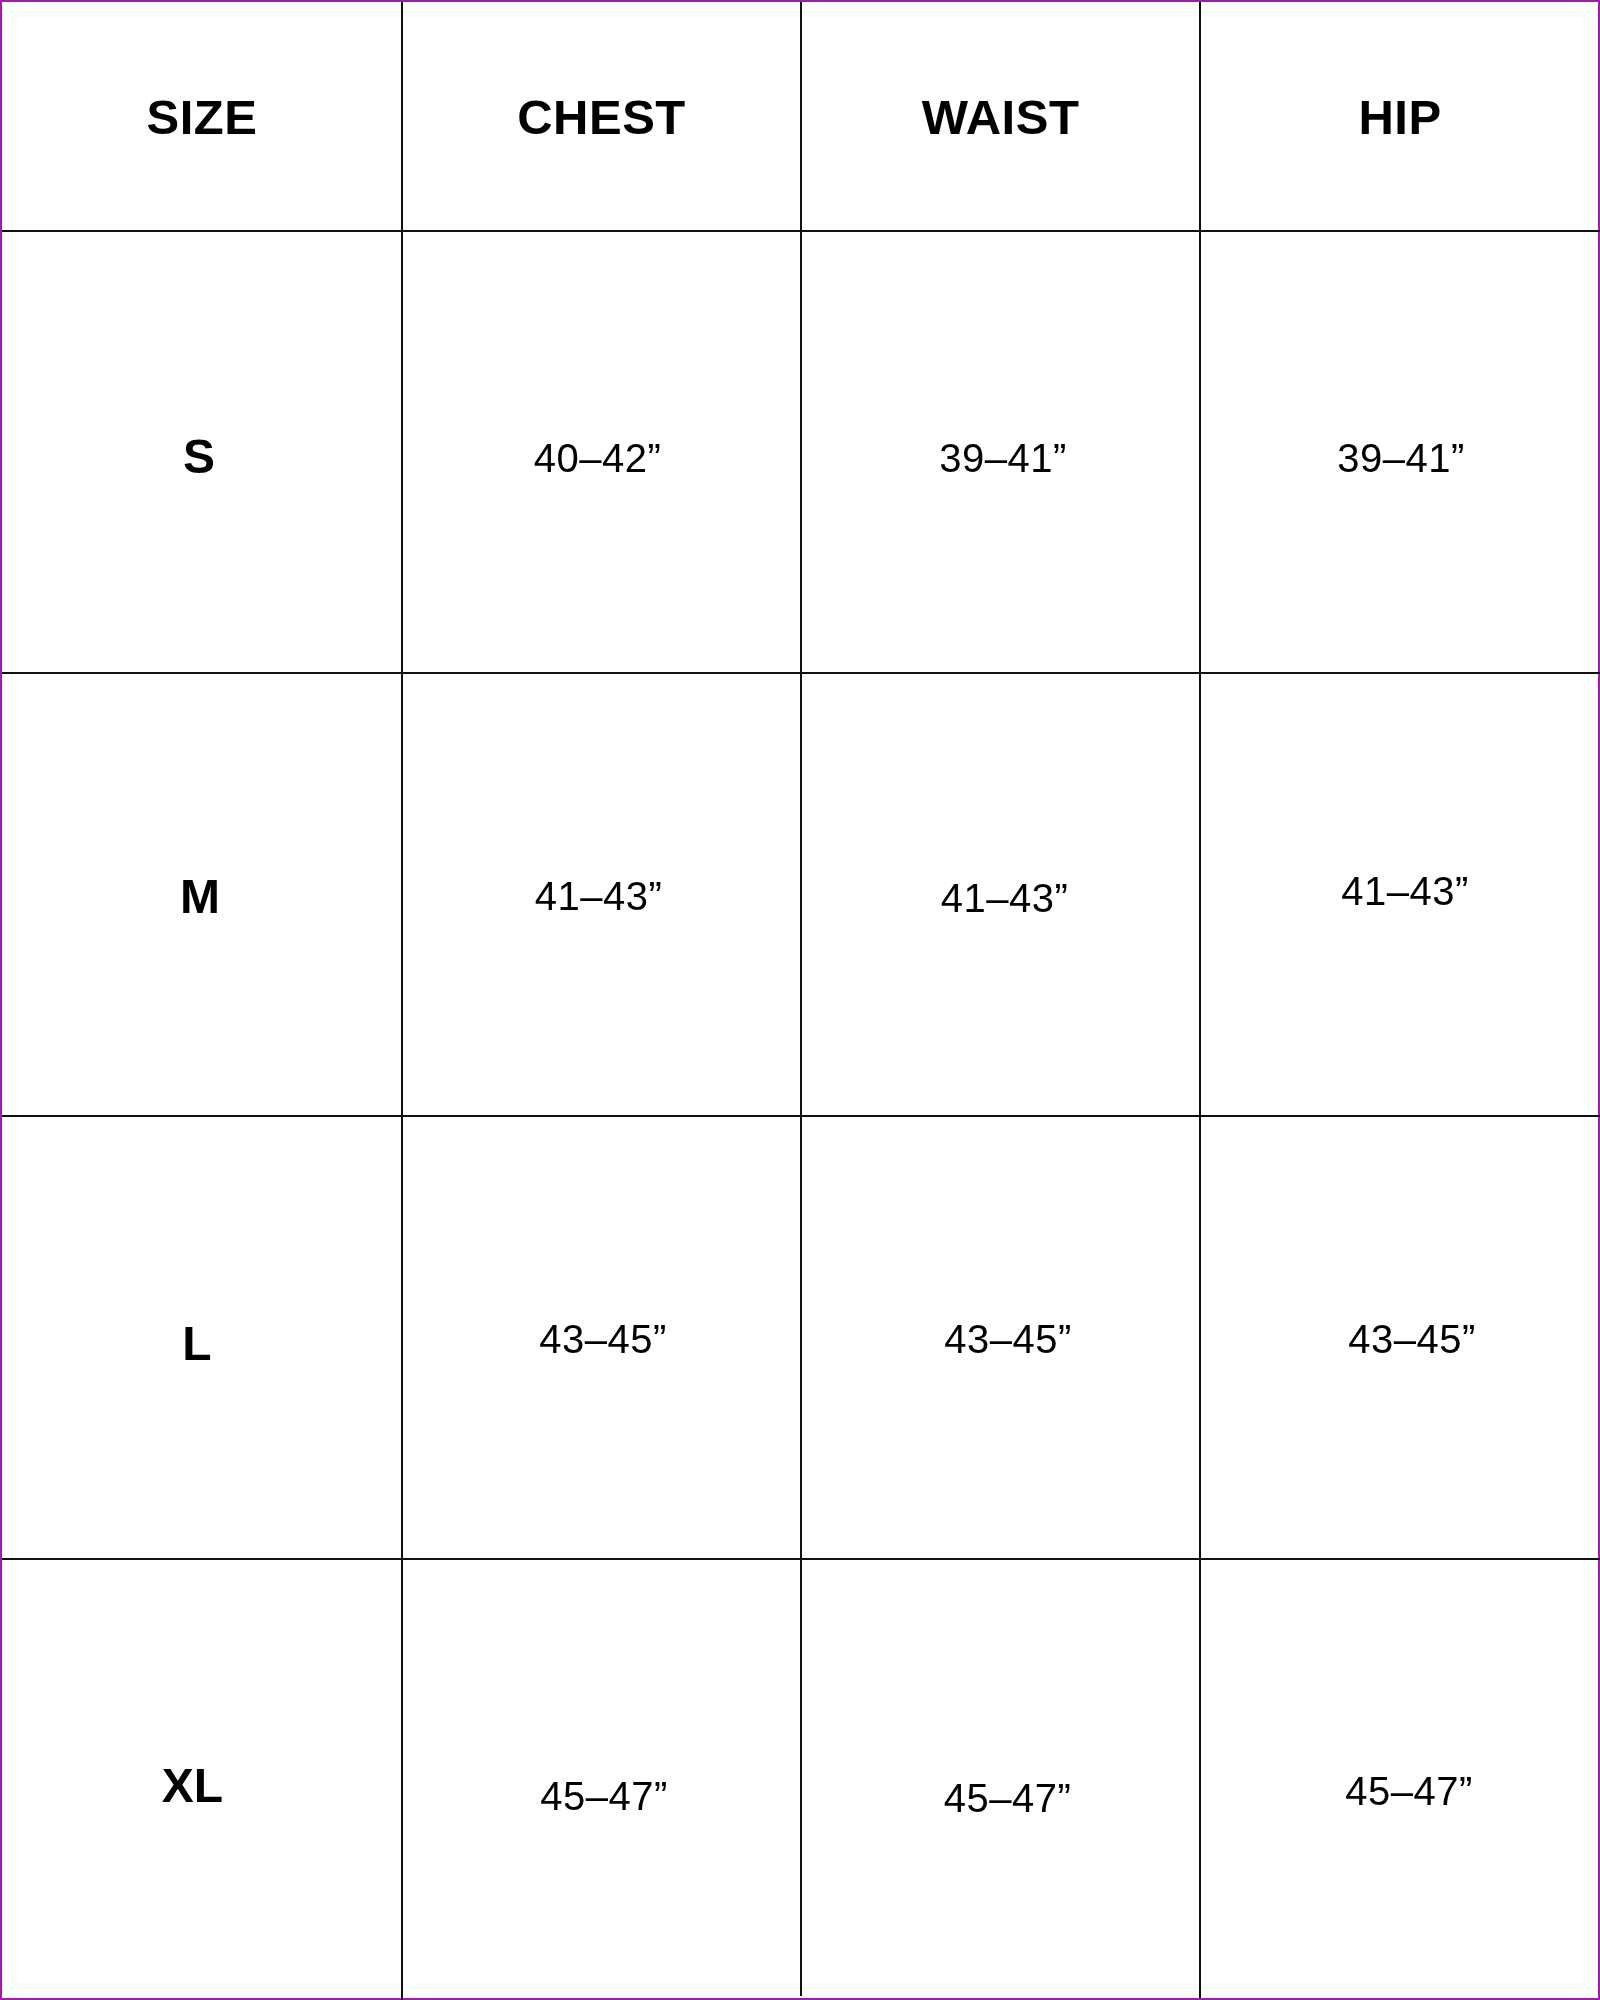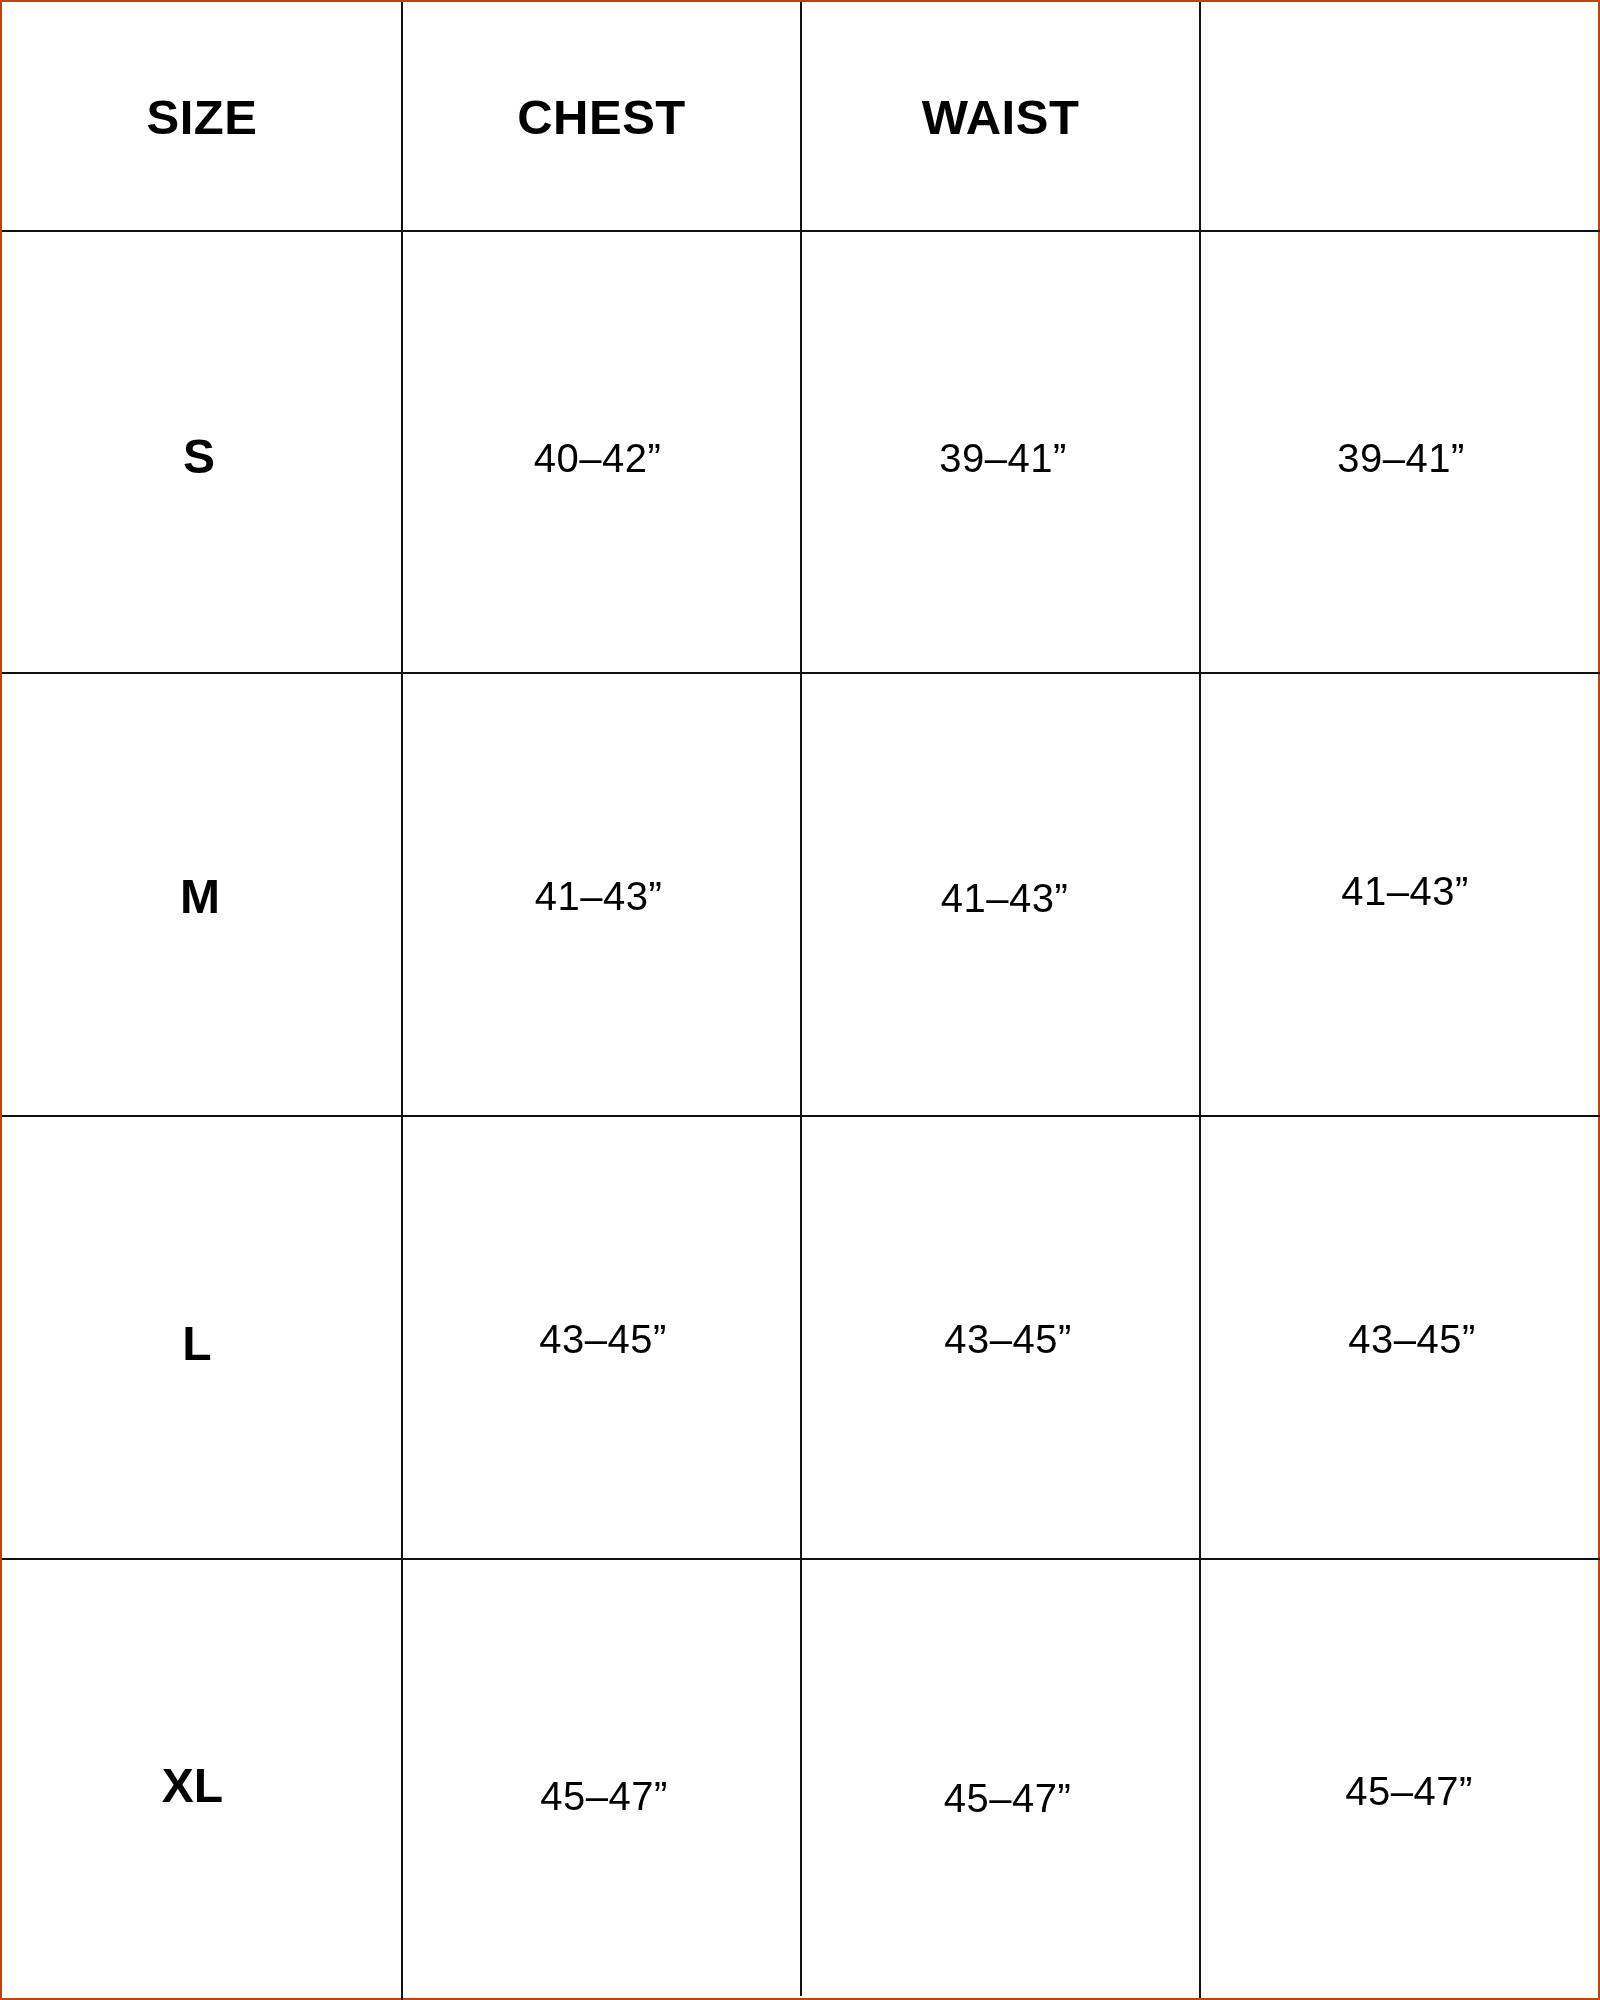--- a/index.html
+++ b/index.html
@@ -13,21 +13,21 @@
       position: relative;
       overflow: hidden;
     }
     .chart {
       position: absolute;
       left: 0;
       top: 0;
       width: 1600px;
       height: 2000px;
       box-sizing: border-box;
-      border: 2px solid #c2410c;
+      border: 2px solid #a21caf;
     }
     .vline, .hline {
       position: absolute;
       background: #111111;
     }
     .vline { width: 2px; top: 0; }
     .hline { height: 2px; left: 0; width: 1600px; }
     .cell {
       position: absolute;
       display: flex;
@@ -61,20 +61,21 @@
   <div class="vline" style="left:1197px; height:1996px;"></div>
 
   <div class="hline" style="top:228px;"></div>
   <div class="hline" style="top:670px;"></div>
   <div class="hline" style="top:1113px;"></div>
   <div class="hline" style="top:1556px;"></div>
 
   <div class="cell head" style="left:0; top:0; width:400px; height:229px;">SIZE</div>
   <div class="cell head" style="left:799px; top:0; width:399px; height:229px;">WAIST</div>
   <div class="cell head" style="left:400px; top:0; width:399px; height:229px;">CHEST</div>
+  <div class="cell head" style="left:1198px; top:0; width:400px; height:229px;">HIP</div>
 
   <div class="cell label" style="left:0; top:229px; width:394px; height:451px;">S</div>
   <div class="cell val" style="left:400px; top:229px; width:391px; height:455px;">40–42”</div>
   <div class="cell val" style="left:799px; top:229px; width:404px; height:455px;">39–41”</div>
   <div class="cell val" style="left:1198px; top:229px; width:402px; height:455px;">39–41”</div>
 
   <div class="cell label" style="left:0; top:671px; width:396px; height:447px;">M</div>
   <div class="cell val" style="left:400px; top:671px; width:393px; height:447px;">41–43”</div>
   <div class="cell val" style="left:799px; top:671px; width:407px; height:451px;">41–43”</div>
   <div class="cell val" style="left:1198px; top:671px; width:410px; height:437px;">41–43”</div>

